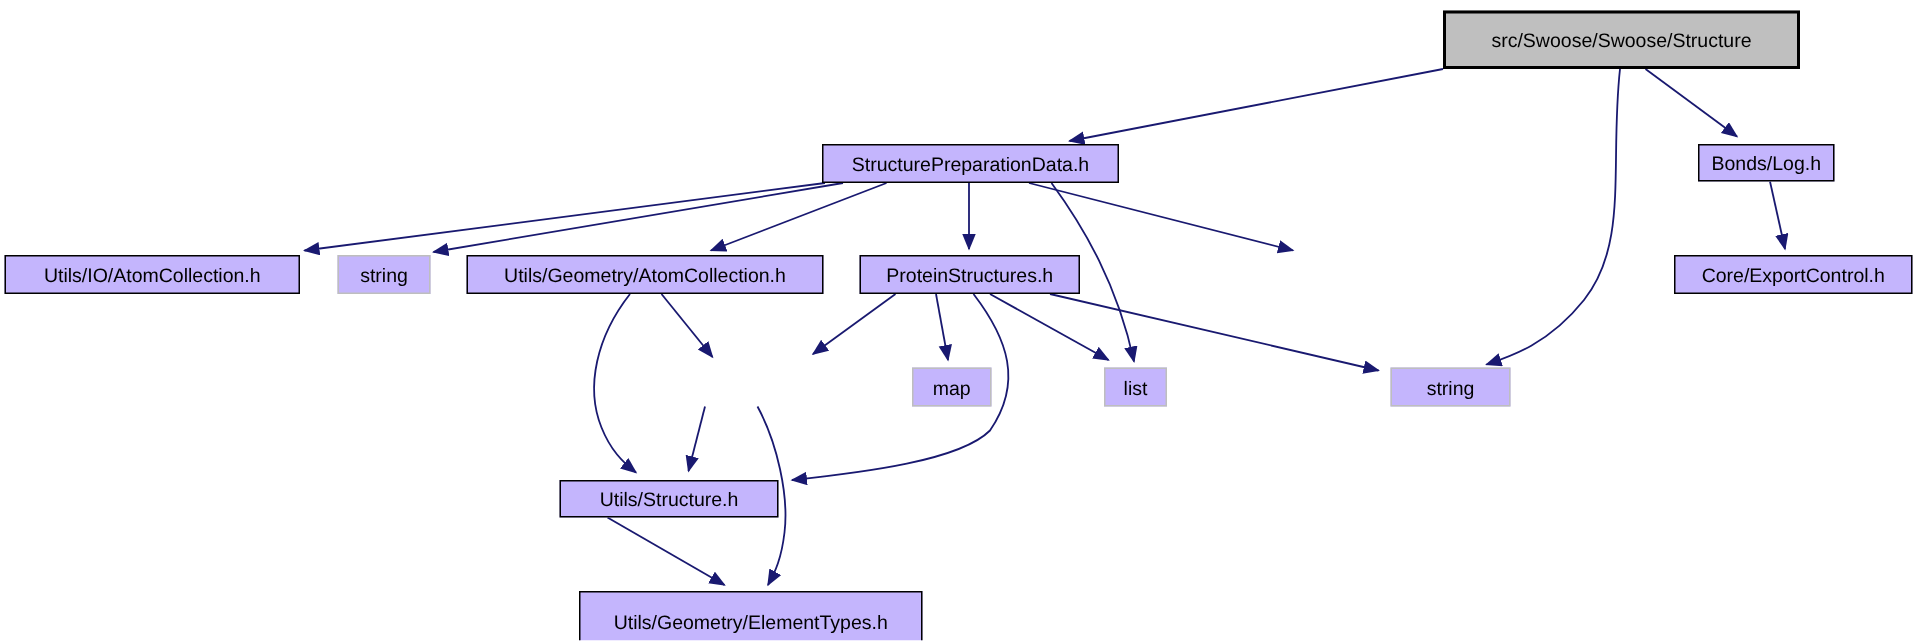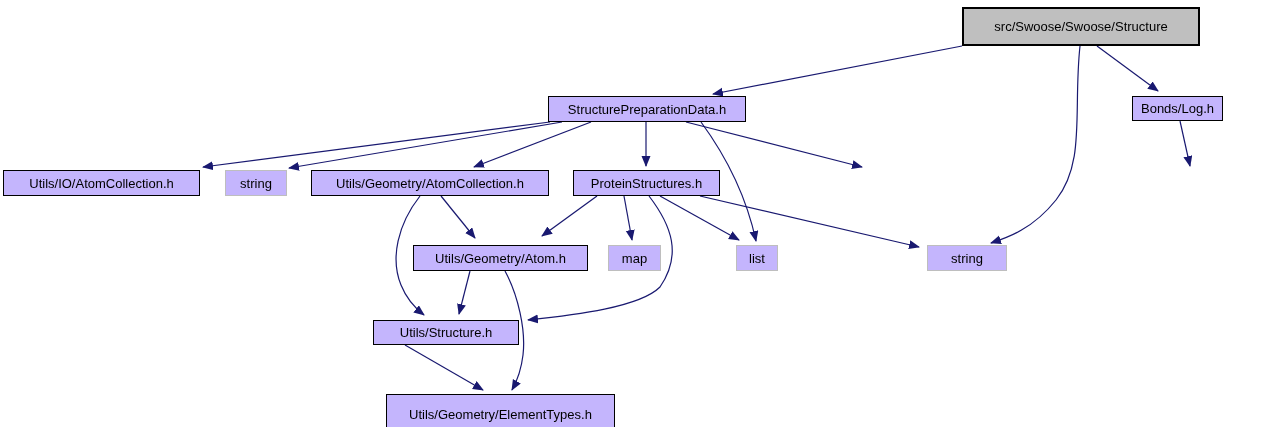--- a/index.html
+++ b/index.html
@@ -87,24 +87,24 @@
 
   <div class="node" style="left:573px;top:170px;width:147px;height:26px">
     <span>ProteinStructures.h</span>
   </div>
 
   <div class="node" style="left:311px;top:170px;width:238px;height:26px">
     <span>Utils/Geometry/AtomCollection.h</span>
   </div>
 
 
+  <div class="node" style="left:1116px;top:170px;width:159px;height:26px">
+    <span>Core/ExportControl.h</span>
+  </div>
 
-  <div class="node" style="left:413px;top:245px;width:175px;height:26px">
-    <span>Utils/Geometry/Atom.h</span>
-  </div>
 
   <div class="node system" style="left:608px;top:245px;width:53px;height:26px">
     <span>map</span>
   </div>
 
   <div class="node system" style="left:736px;top:245px;width:42px;height:26px">
     <span>list</span>
   </div>
 
   <div class="node system" style="left:927px;top:245px;width:80px;height:26px">

